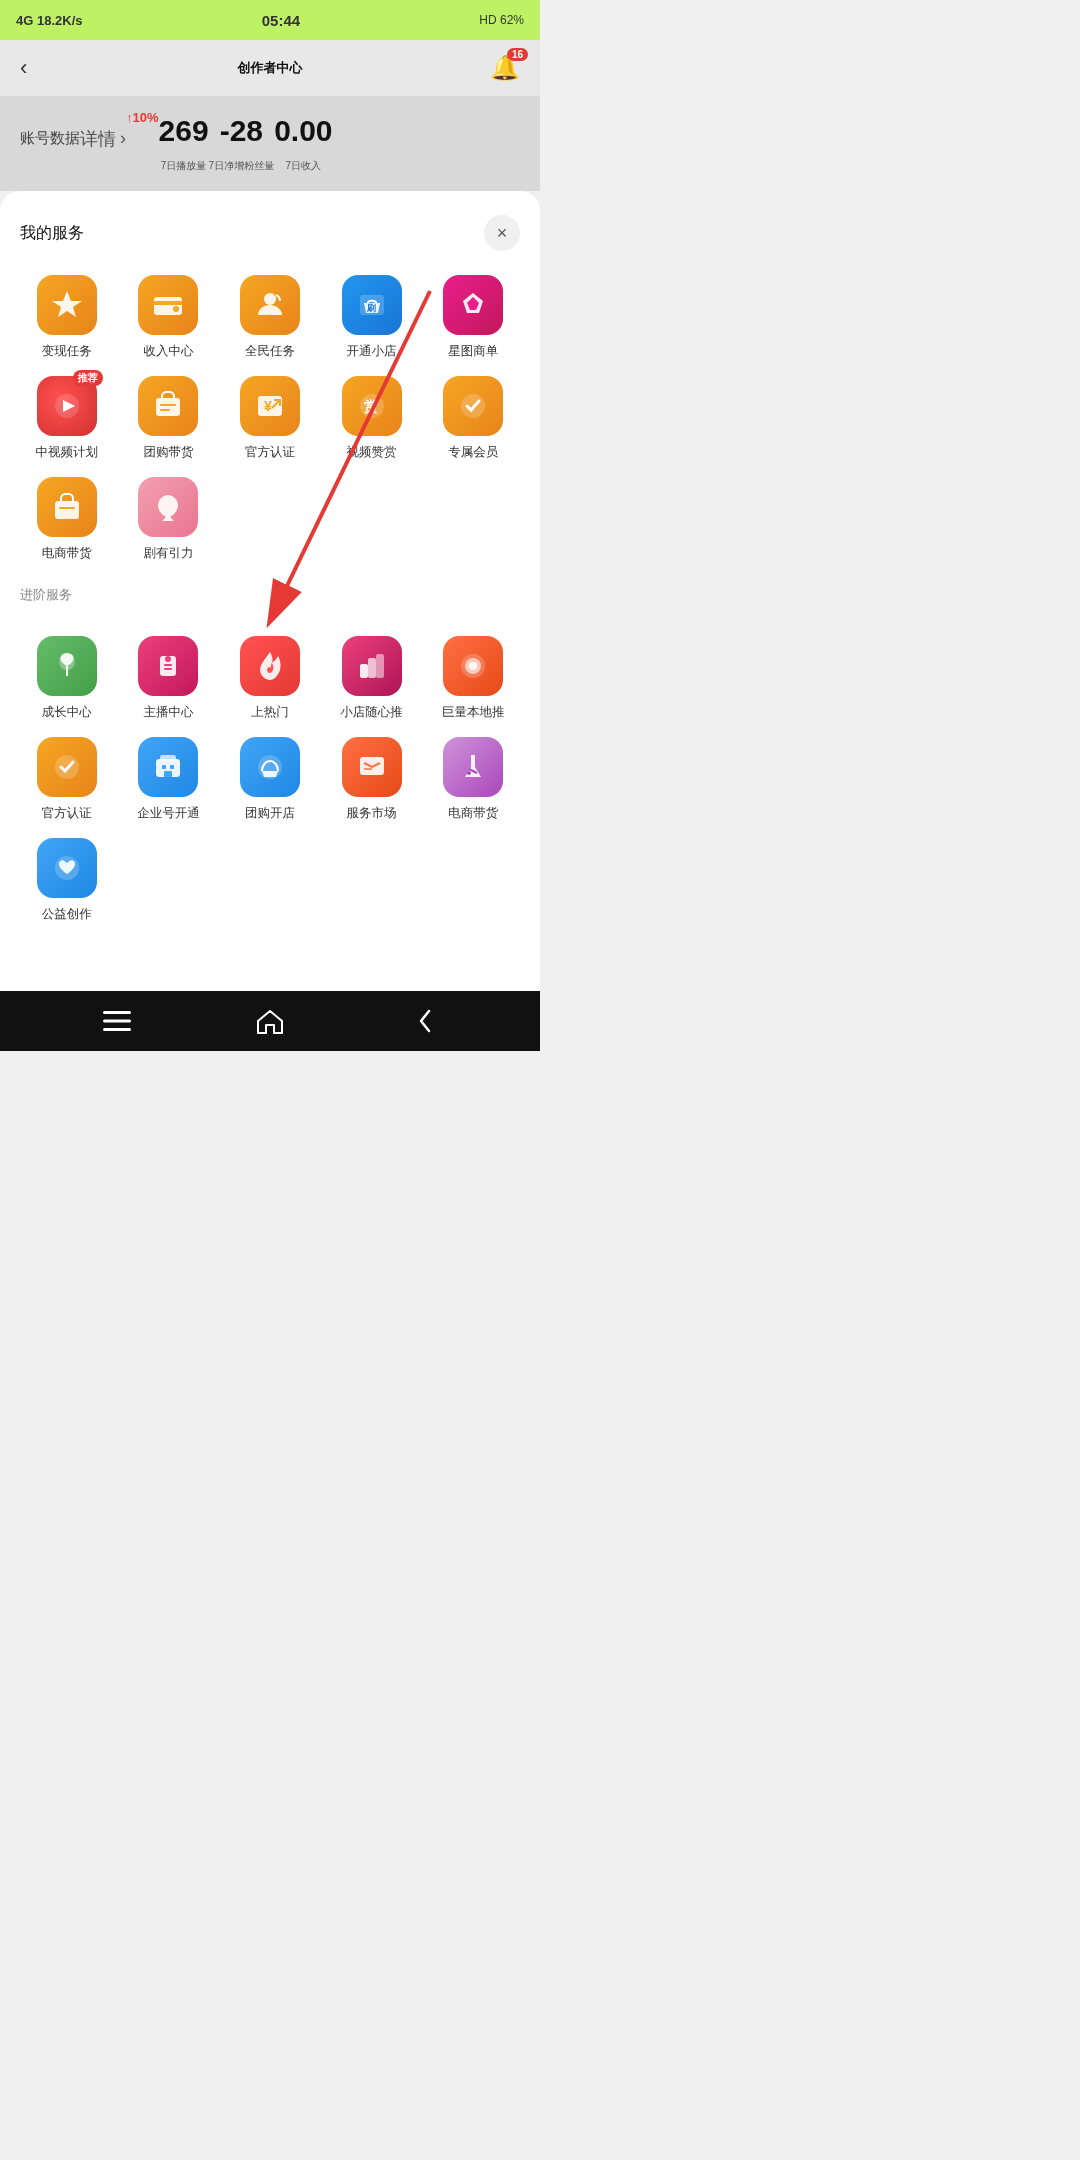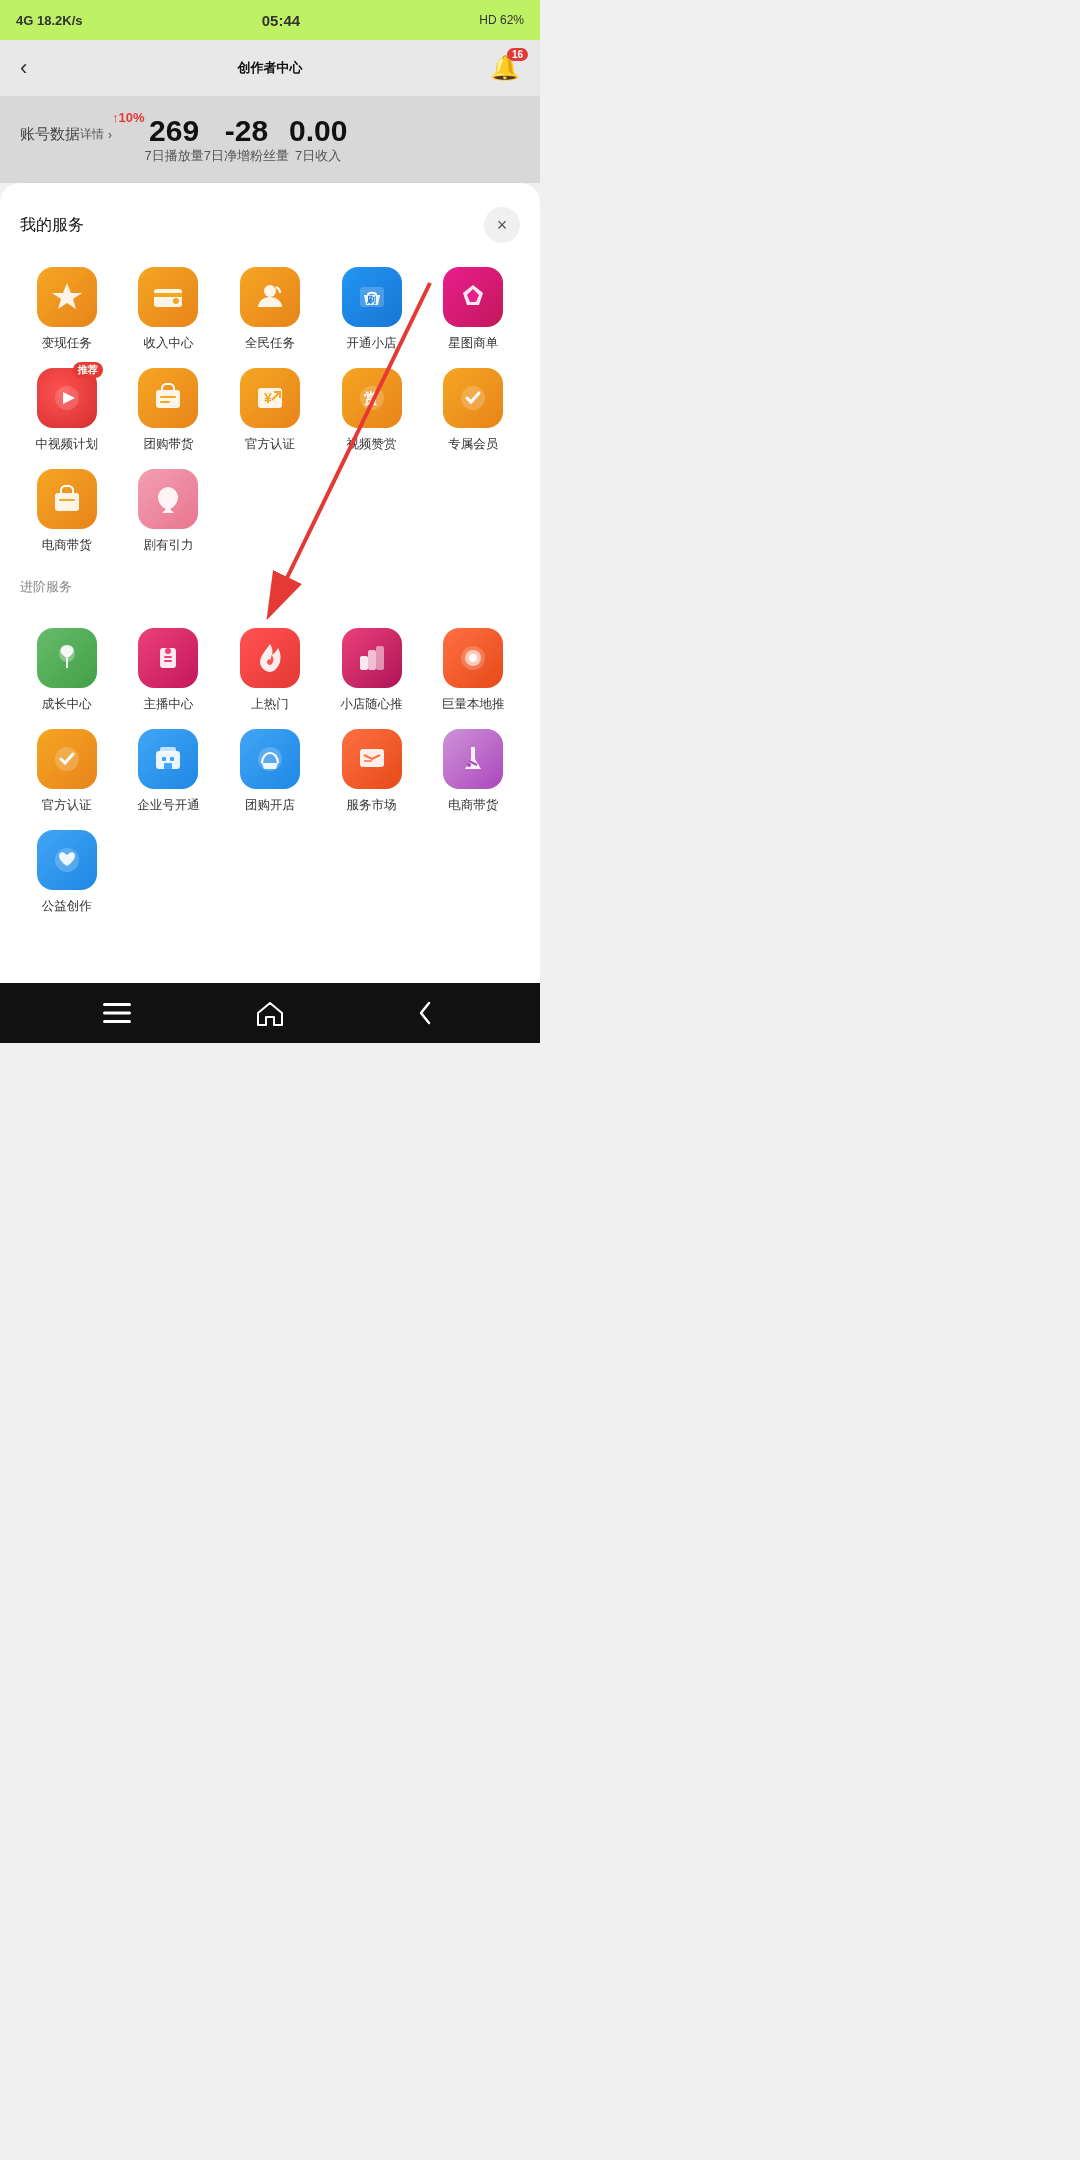--- a/index.html
+++ b/index.html
@@ -75,30 +75,30 @@
       display: flex;
       flex-direction: row;
     }
     .stats-header {
       display: flex;
       justify-content: space-between;
       align-items: center;
       margin-bottom: 6px;
     }
     .stats-label { font-size: 15px; color: #444; font-weight: 500; }
-    .stats-detail { font-size: 12px; color: #555; display: flex; align-items: center; gap: 4px; }
+    .stats-detail { font-size: 18px; color: #555; display: flex; align-items: center; gap: 4px; }
     .stats-up-tag { color: #e53935; font-size: 13px; font-weight: 600; }
     .stats-row {
       display: flex;
       justify-content: space-around;
       margin-top: 4px;
     }
     .stat-item { text-align: center; }
     .stat-value { font-size: 30px; font-weight: 700; color: #111; line-height: 1.1; }
-    .stat-desc { font-size: 13px; color: #555; margin-top: 0; }
+    .stat-desc { font-size: 10px; color: #555; margin-top: 12px; }
 
     
     .main-panel {
       background: white;
       border-radius: 20px 20px 0 0;
       margin-top: 0;
       padding: 24px 20px 30px;
       min-height: 800px;
       position: relative;
     }

